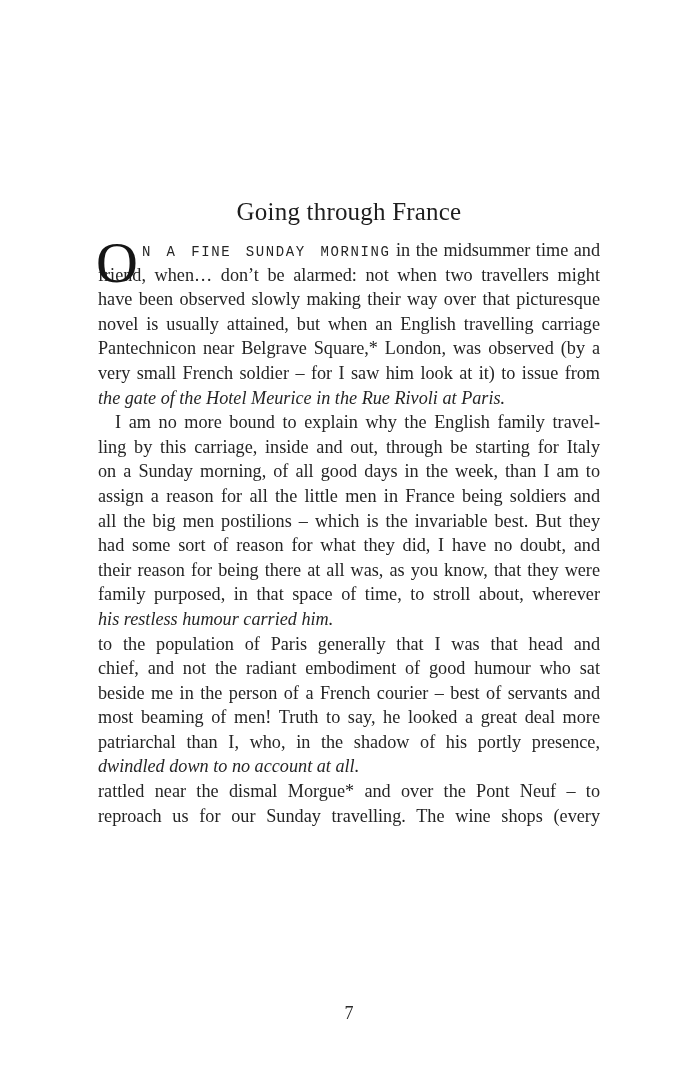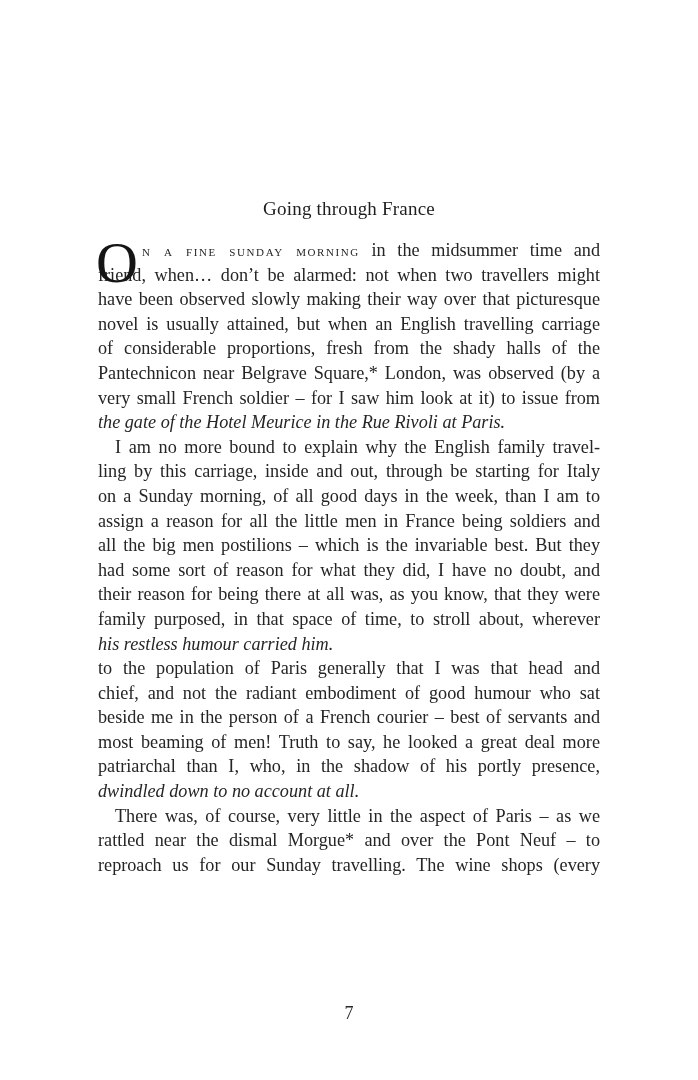--- a/index.html
+++ b/index.html
@@ -21,21 +21,21 @@
       top: 0;
       width: 502px;
       height: 1080px;
     }
     .chapter-title {
       position: absolute;
       top: 198px;
       left: 0;
       width: 502px;
       text-align: center;
-      font-size: 19px;
+      font-size: 25px;
       font-weight: normal;
       letter-spacing: 0.2px;
       color: #1e1e1e;
       margin: 0;
     }
     .body-text {
       position: absolute;
       top: 238px;
       left: 0;
       width: 502px;
@@ -65,21 +65,22 @@
       left: -2px;
       top: 2px;
       font-size: 58px;
       line-height: 46px;
       height: 48px;
       color: #151515;
     }
     .smallcaps {
       font-variant: small-caps;
       letter-spacing: 1.6px;
-      font-size: 15px;
+      font-size: 20px;
+      font-family: Liberation Mono, monospace;
     }
     .page-number {
       position: absolute;
       top: 1003px;
       left: 0;
       width: 502px;
       text-align: center;
       font-size: 18px;
       color: #2a2a2a;
     }
@@ -89,38 +90,36 @@
 
 <div class="page">
   <h1 class="chapter-title">Going through France</h1>
 
   <div class="body-text" id="body-text">
     <span class="dropcap">O</span>
   <span class="line dropped"><span class="smallcaps">n a fine sunday morning</span><span> in the midsummer time and</span></span>
       <span class="line">friend, when… don’t be alarmed: not when two travellers might</span>
       <span class="line">have been observed slowly making their way over that picturesque</span>
       <span class="line">novel is usually attained, but when an English travelling carriage</span>
-      <span class="line">of considerable proportions, fresh from the shady halls of the</span>
       <span class="line">Pantechnicon near Belgrave Square,* London, was observed (by a</span>
       <span class="line">very small French soldier – for I saw him look at it) to issue from</span>
       <span class="line last">the gate of the Hotel Meurice in the Rue Rivoli at Paris.</span>
       <span class="line indent">I am no more bound to explain why the English family travel-</span>
       <span class="line">ling by this carriage, inside and out, through be starting for Italy</span>
       <span class="line">on a Sunday morning, of all good days in the week, than I am to</span>
       <span class="line">assign a reason for all the little men in France being soldiers and</span>
       <span class="line">all the big men postilions – which is the invariable best. But they</span>
       <span class="line">had some sort of reason for what they did, I have no doubt, and</span>
       <span class="line">their reason for being there at all was, as you know, that they were</span>
       <span class="line">family purposed, in that space of time, to stroll about, wherever</span>
       <span class="line last">his restless humour carried him.</span>
       <span class="line">to the population of Paris generally that I was that head and</span>
       <span class="line">chief, and not the radiant embodiment of good humour who sat</span>
       <span class="line">beside me in the person of a French courier – best of servants and</span>
       <span class="line">most beaming of men! Truth to say, he looked a great deal more</span>
       <span class="line">patriarchal than I, who, in the shadow of his portly presence,</span>
       <span class="line last">dwindled down to no account at all.</span>
-      <span class="line indent">There was, of course, very little in the aspect of Paris – as we</span>
       <span class="line">rattled near the dismal Morgue* and over the Pont Neuf – to</span>
       <span class="line">reproach us for our Sunday travelling. The wine shops (every</span>
     </div>
 
   <div class="page-number">7</div>
 </div>
 
 </body></html>

